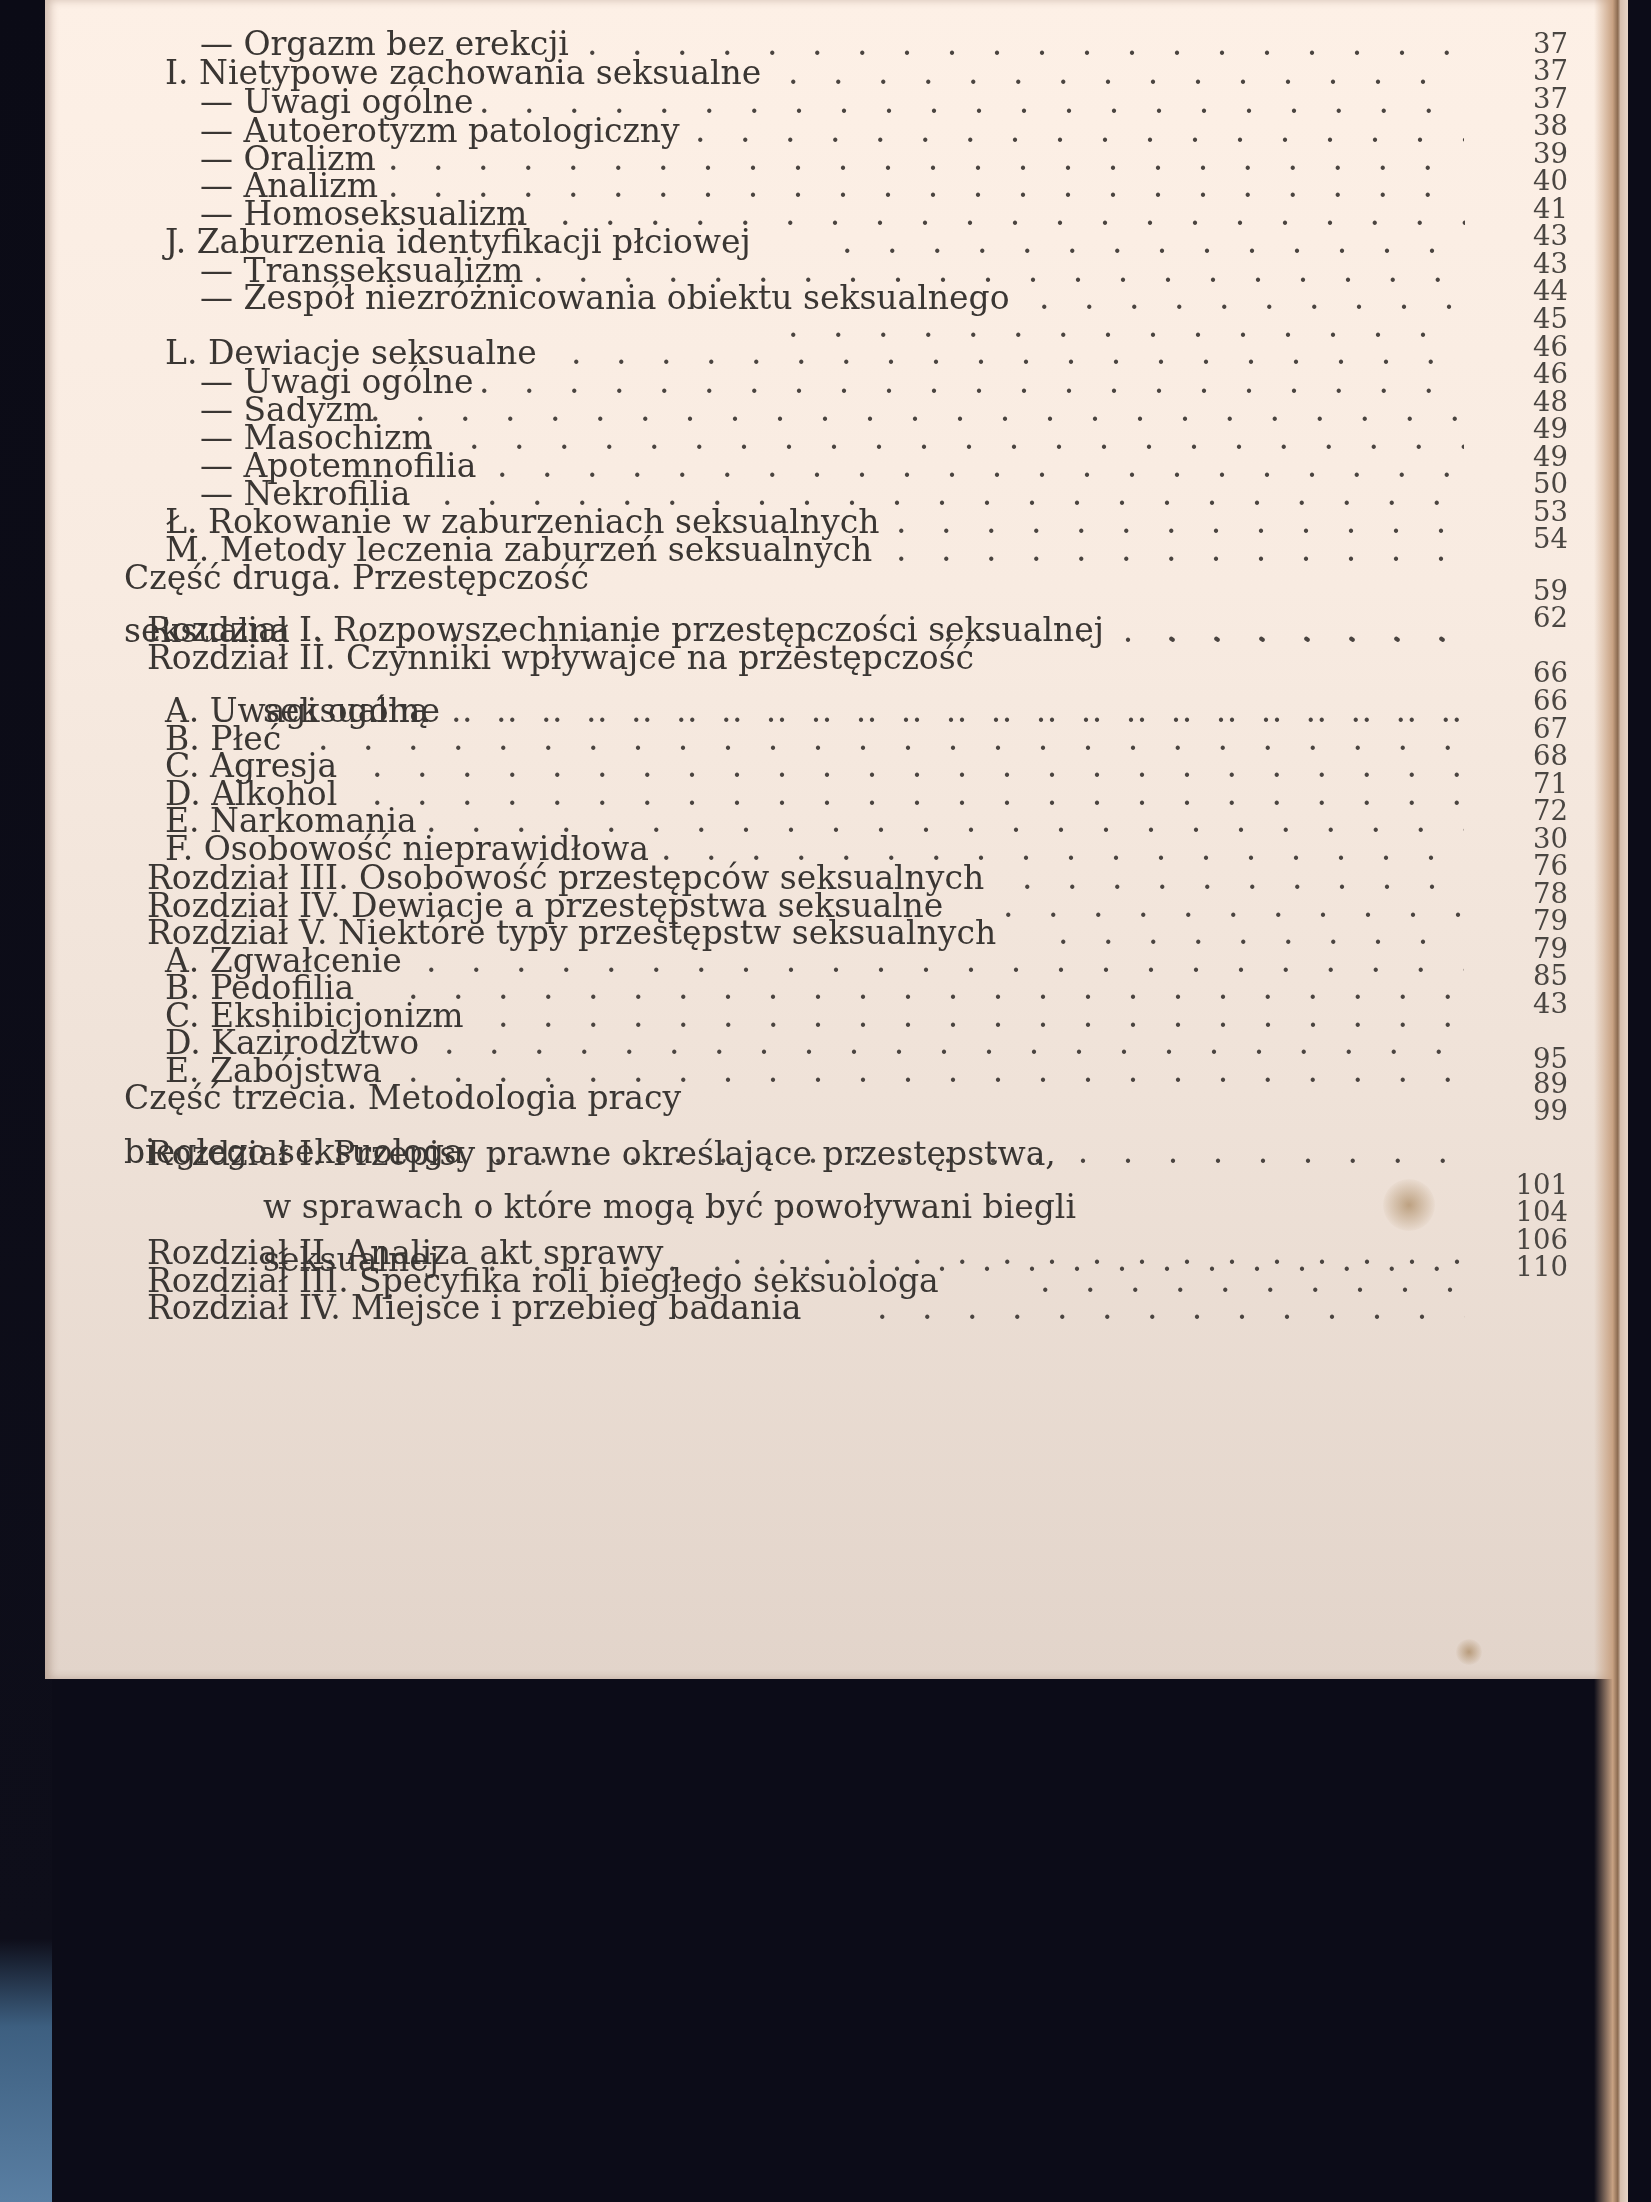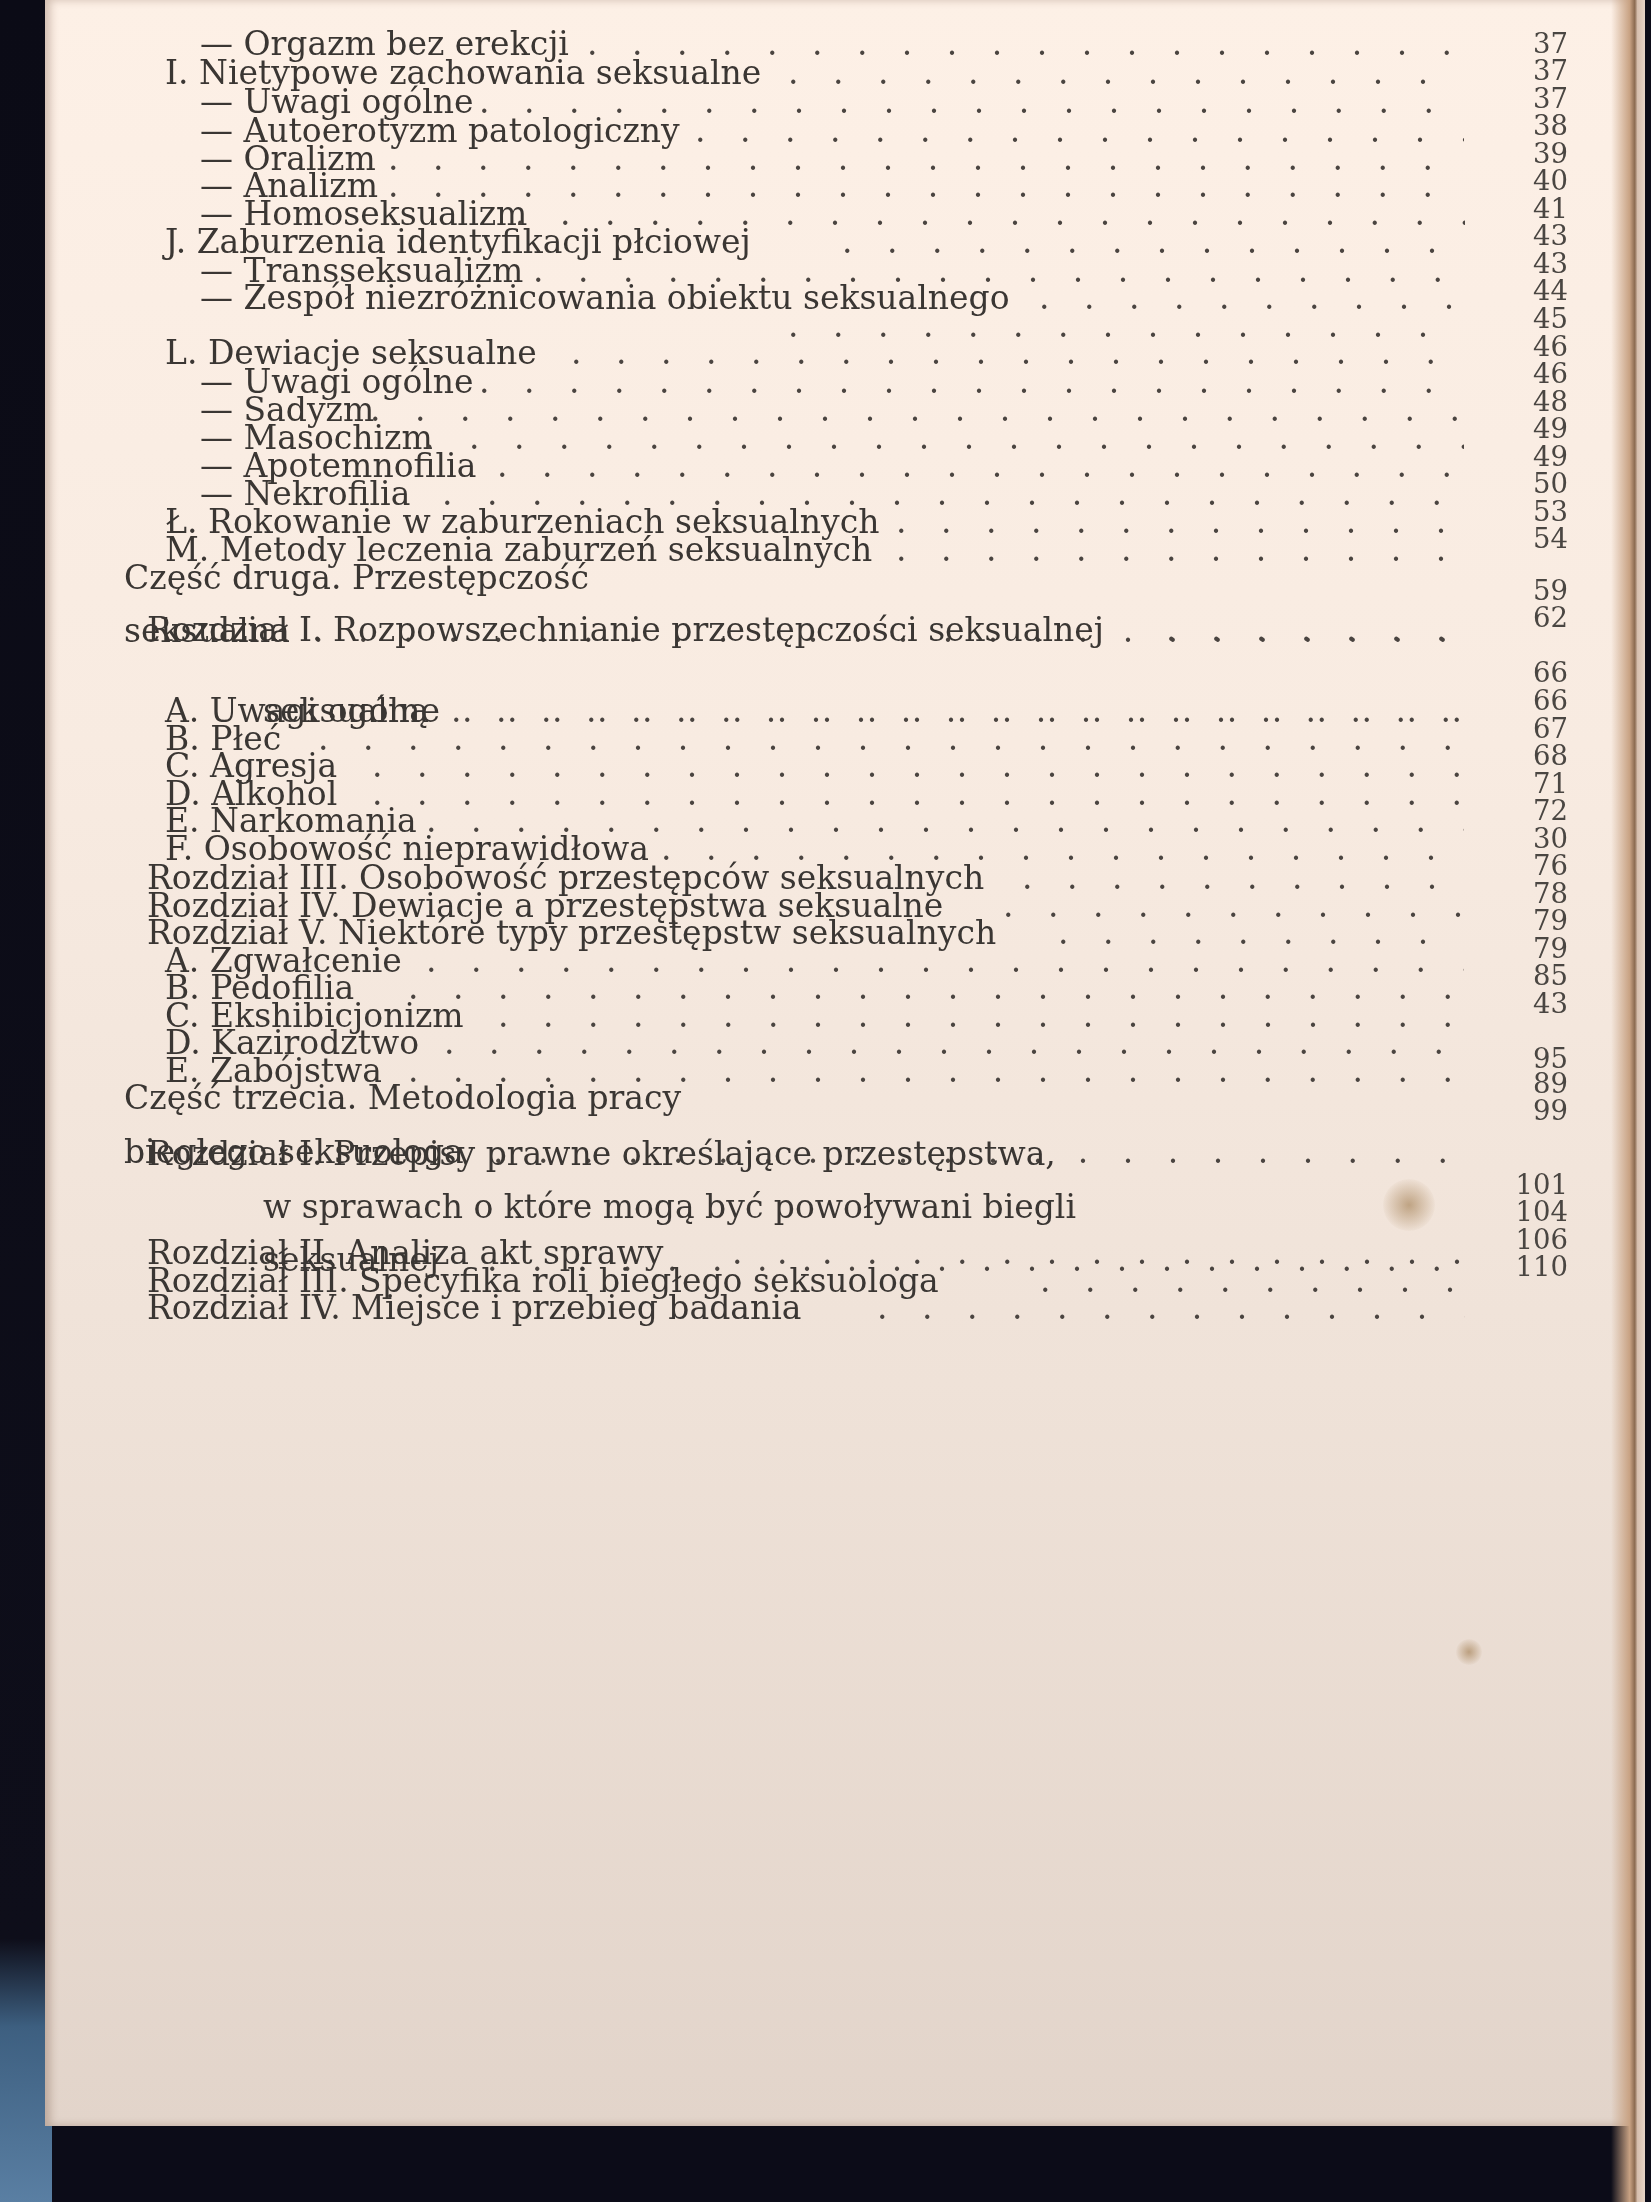--- a/index.html
+++ b/index.html
@@ -6,24 +6,23 @@
   body {
     width: 1652px; height: 2203px; overflow: hidden; position: relative;
     background: #0c0c18;
     font-family: "DejaVu Serif", "Liberation Serif", serif;
   }
   .left-bg {
     position: absolute; left: 0; top: 0; width: 52px; height: 2203px;
     background: linear-gradient(180deg, #0b0b16 0%, #0e0e1a 88%, #3d5f80 92%, #5a7fa3 100%);
   }
   .page {
-    position: absolute; left: 45px; top: 0; width: 1583px; height: 2126px;
+    position: absolute; left: 45px; top: 0; width: 1583px; height: 1679px;
     background: linear-gradient(180deg, #fdf0e6 0%, #f8ebe1 35%, #efe2d8 65%, #e2d4ca 100%);
     box-shadow: inset 5.2px 0 8.6px rgba(80,40,20,0.25);
-    padding-left: 17px;
   }
   .page-edge {
     position: absolute; right: 0; top: 0; width: 34px; height: 2203px;
     background: linear-gradient(90deg, rgba(0,0,0,0) 0%, #c8a283 55%, #8a6a50 70%, #d6bfae 78%, #e6d4c6 100%);
   }
   .stain {
     position: absolute; border-radius: 50%;
     background: radial-gradient(circle, rgba(150,110,60,0.55) 0%, rgba(150,110,60,0.15) 55%, rgba(150,110,60,0) 75%);
   }
   .toc {
@@ -155,20 +154,21 @@
         <span class="wrap-line" style="left: 79px; top: 608px;">seksualna</span>
         <span class="leader" style="left: 268px; top: 608px; width: 1152px; letter-spacing: 12px;"> .  .  .  .  .  .  .  .  .  .  .  .  .  .  .  .  .  .  .  .  .  .  .  .  .  .  .  .  .  .  .  .  .  .  .  .  .  .  .  .  .  .  .  .  .  .  .  .  .  .  .  .  .  .  .  .  .  .  .  . </span>
         <span class="pnum" style="top: 568px;">59</span>
       </div>
       <div class="entry" style="top: 0px;">
         <span class="text" style="left: 102px; top: 607px;">Rozdział I. Rozpowszechnianie przestępczości seksualnej</span>
         <span class="leader" style="left: 1121px; top: 607px; width: 299px; letter-spacing: 12px;"> .  .  .  .  .  .  .  .  .  .  .  .  .  .  .  .  .  .  .  .  .  .  .  .  .  .  .  .  .  .  .  .  .  .  .  .  .  .  .  .  .  .  .  .  .  .  .  .  .  .  .  .  .  .  .  .  .  .  .  . </span>
         <span class="pnum" style="top: 595px;">62</span>
       </div>
       <div class="entry" style="top: 0px;">
+        <span class="text" style="left: 102px; top: 635px;">Rozdział II. Czynniki wpływajce na przestępczość</span>
         <span class="wrap-line" style="left: 218px; top: 688px;">seksualną</span>
         <span class="leader" style="left: 406px; top: 688px; width: 1014px; letter-spacing: 12px;"> .  .  .  .  .  .  .  .  .  .  .  .  .  .  .  .  .  .  .  .  .  .  .  .  .  .  .  .  .  .  .  .  .  .  .  .  .  .  .  .  .  .  .  .  .  .  .  .  .  .  .  .  .  .  .  .  .  .  .  . </span>
         <span class="pnum" style="top: 650px;">66</span>
       </div>
       <div class="entry" style="top: 0px;">
         <span class="text" style="left: 120px; top: 688px;">A. Uwagi ogólne</span>
         <span class="leader" style="left: 417px; top: 688px; width: 1002px; letter-spacing: 12px;"> .  .  .  .  .  .  .  .  .  .  .  .  .  .  .  .  .  .  .  .  .  .  .  .  .  .  .  .  .  .  .  .  .  .  .  .  .  .  .  .  .  .  .  .  .  .  .  .  .  .  .  .  .  .  .  .  .  .  .  . </span>
         <span class="pnum" style="top: 678px;">66</span>
       </div>
       <div class="entry" style="top: 0px;">

